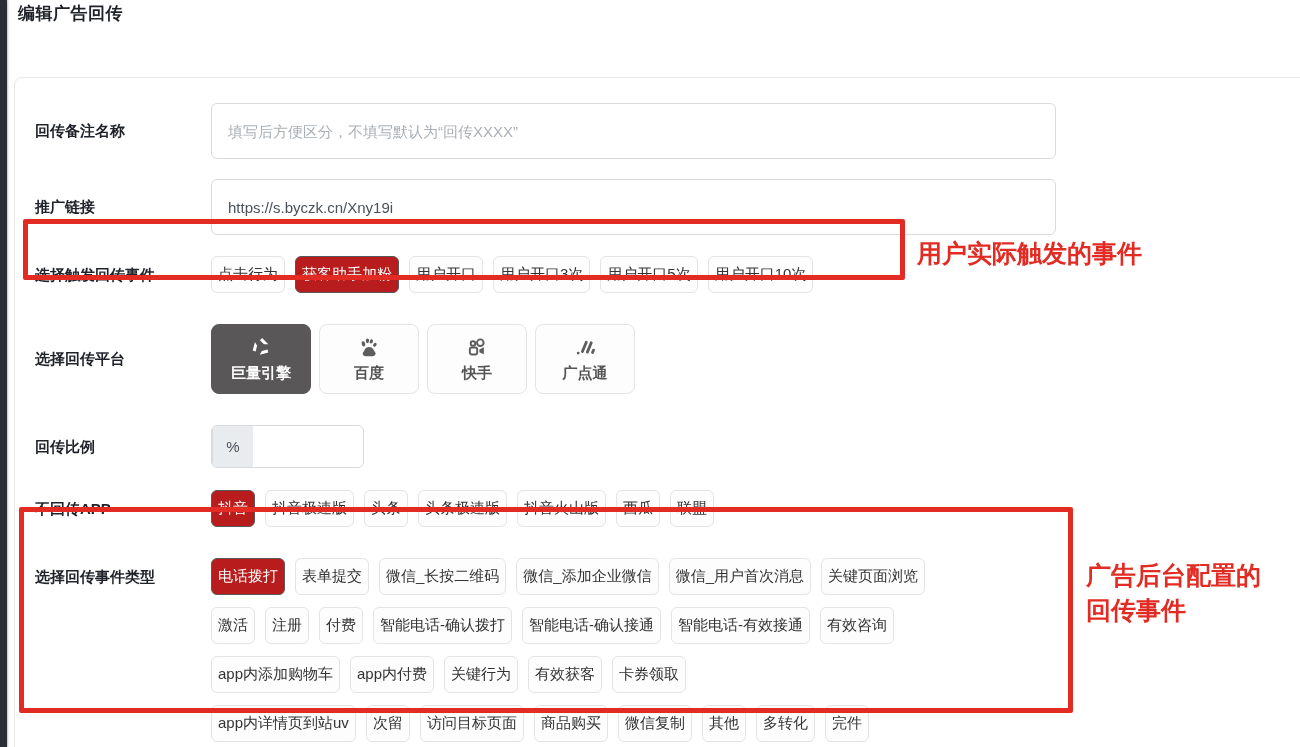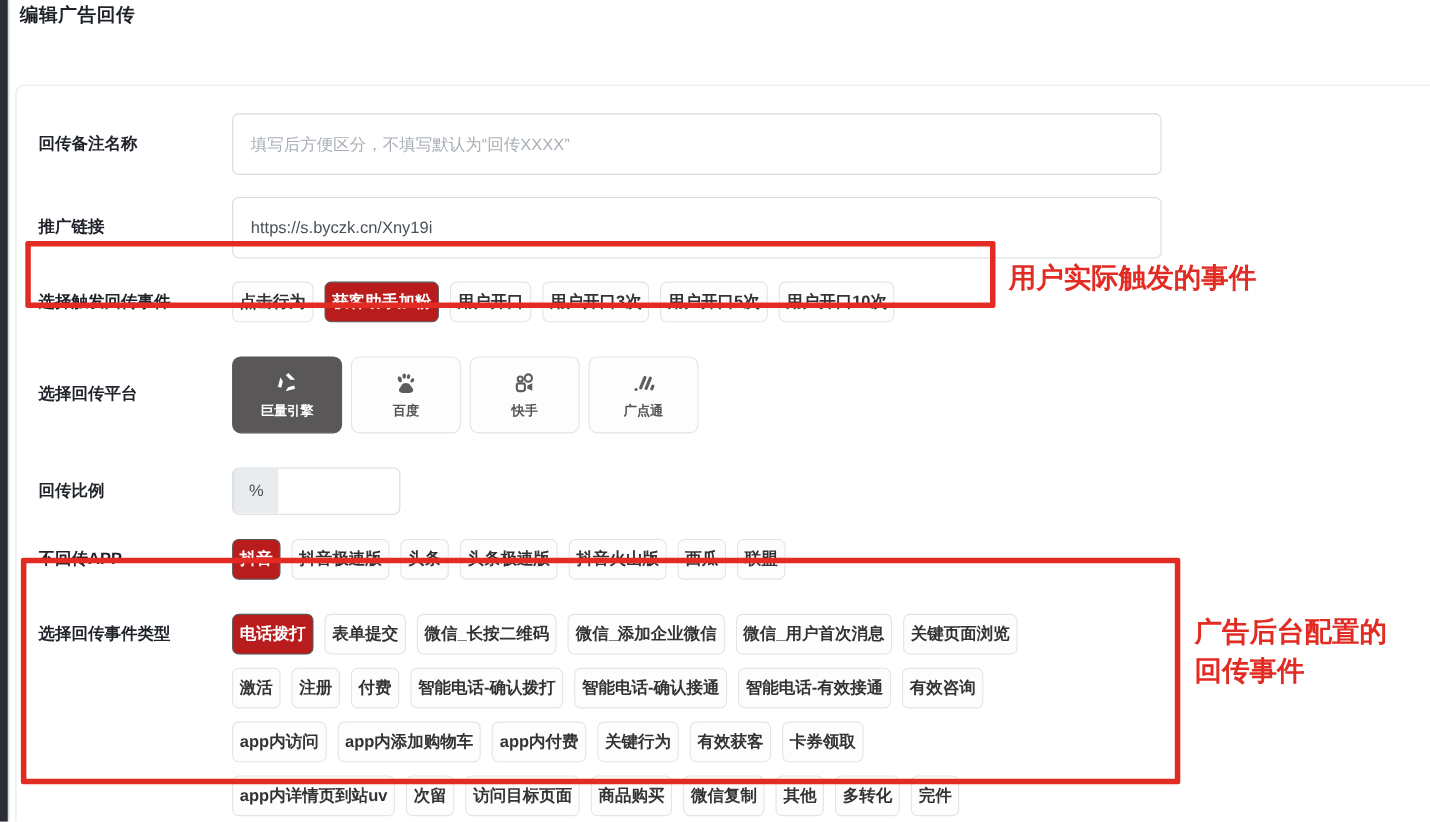--- a/index.html
+++ b/index.html
@@ -52,32 +52,32 @@
     border: 1px solid #d7dbdf; border-radius: 6px;
     padding: 0 16px; font-size: 15px; color: #4a5158;
     font-family: inherit; background: #fff; outline: none;
   }
   .text-input::placeholder { color: #a9afb6; }
 
   .btn-group { display: flex; gap: 10px; flex-wrap: nowrap; }
   .toggle-btn {
     height: 37px; padding: 0 6px;
     background: #fdfdfd; border: 1px solid #e4e4e4; border-radius: 6px;
-    font-size: 15px; font-weight: 700; color: #333;
+    font-size: 15px; font-weight: 400; color: #333;
     font-family: inherit; cursor: pointer; white-space: nowrap;
     display: inline-flex; align-items: center; justify-content: center;
   }
   .toggle-btn.selected { background: #b91c1c; border-color: #595758; color: #fff; }
 
   .plat-group { display: flex; gap: 8px; }
   .plat-btn {
     width: 100px; height: 70px;
     background: #fdfdfd; border: 1px solid #e4e4e4; border-radius: 8px;
     display: inline-flex; flex-direction: column; align-items: center; justify-content: center;
-    gap: 5px; font-size: 12px; font-weight: 600; color: #555;
+    gap: 5px; font-size: 15px; font-weight: 600; color: #555;
     font-family: inherit; cursor: pointer; text-align: center;
   }
   .plat-btn .plat-icon { display: flex; align-items: center; justify-content: center; height: 24px; color: #5d5d5d; }
   .plat-btn.selected { background: #595758; border-color: #595758; color: #fff; }
   .plat-btn.selected .plat-icon { color: #fff; }
 
   .ratio-group {
     display: flex; width: 153px; height: 43px;
     border: 1px solid #d7dbdf; border-radius: 6px; overflow: hidden; background: #fff;
   }
@@ -279,23 +279,20 @@
             </button>
             <button class="toggle-btn">
               <span>智能电话-有效接通</span>
             </button>
             <button class="toggle-btn">
               <span>有效咨询</span>
             </button>
           </div>
           <div class="btn-group">
             <button class="toggle-btn">
-              <span>app内访问</span>
-            </button>
-            <button class="toggle-btn">
               <span>app内添加购物车</span>
             </button>
             <button class="toggle-btn">
               <span>app内付费</span>
             </button>
             <button class="toggle-btn">
               <span>关键行为</span>
             </button>
             <button class="toggle-btn">
               <span>有效获客</span>

